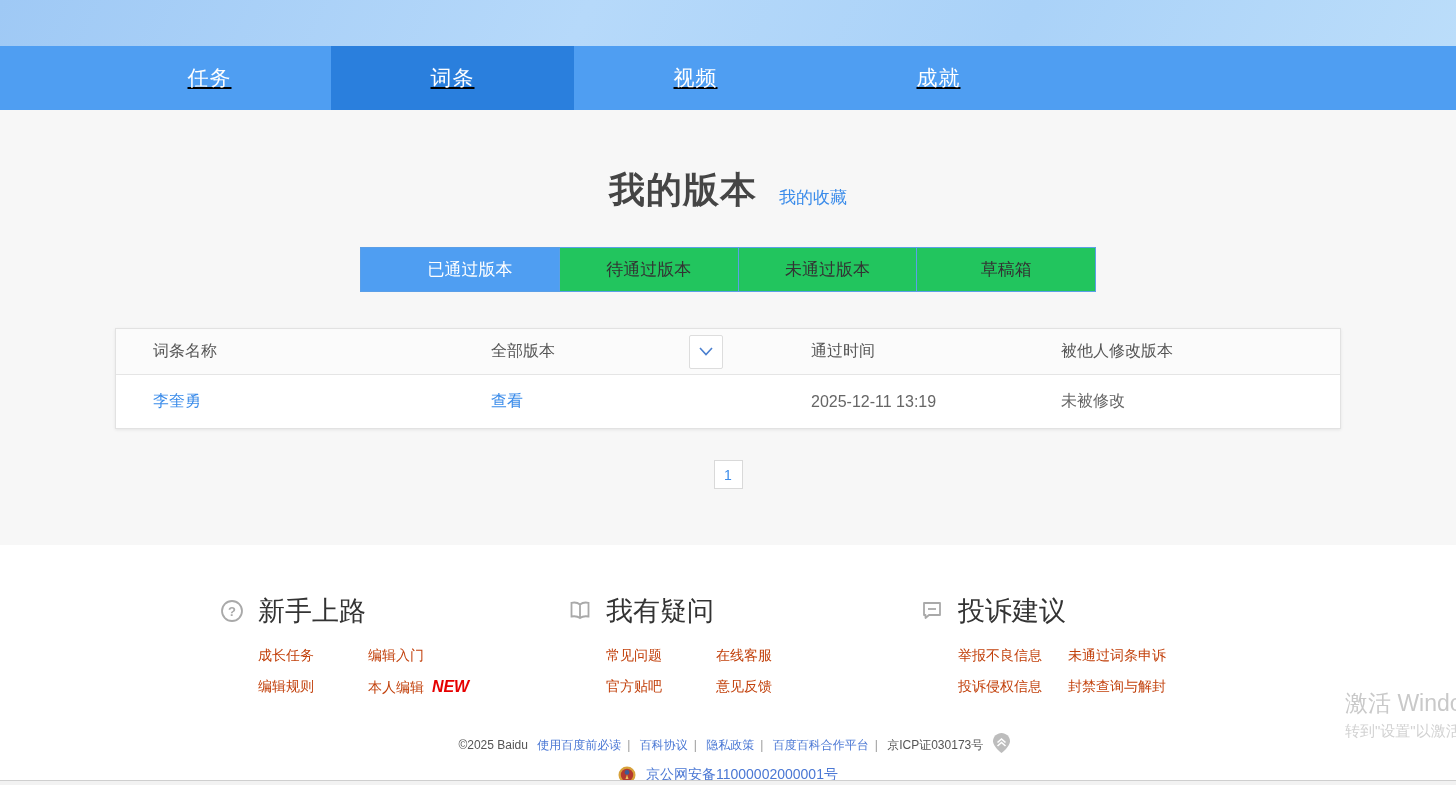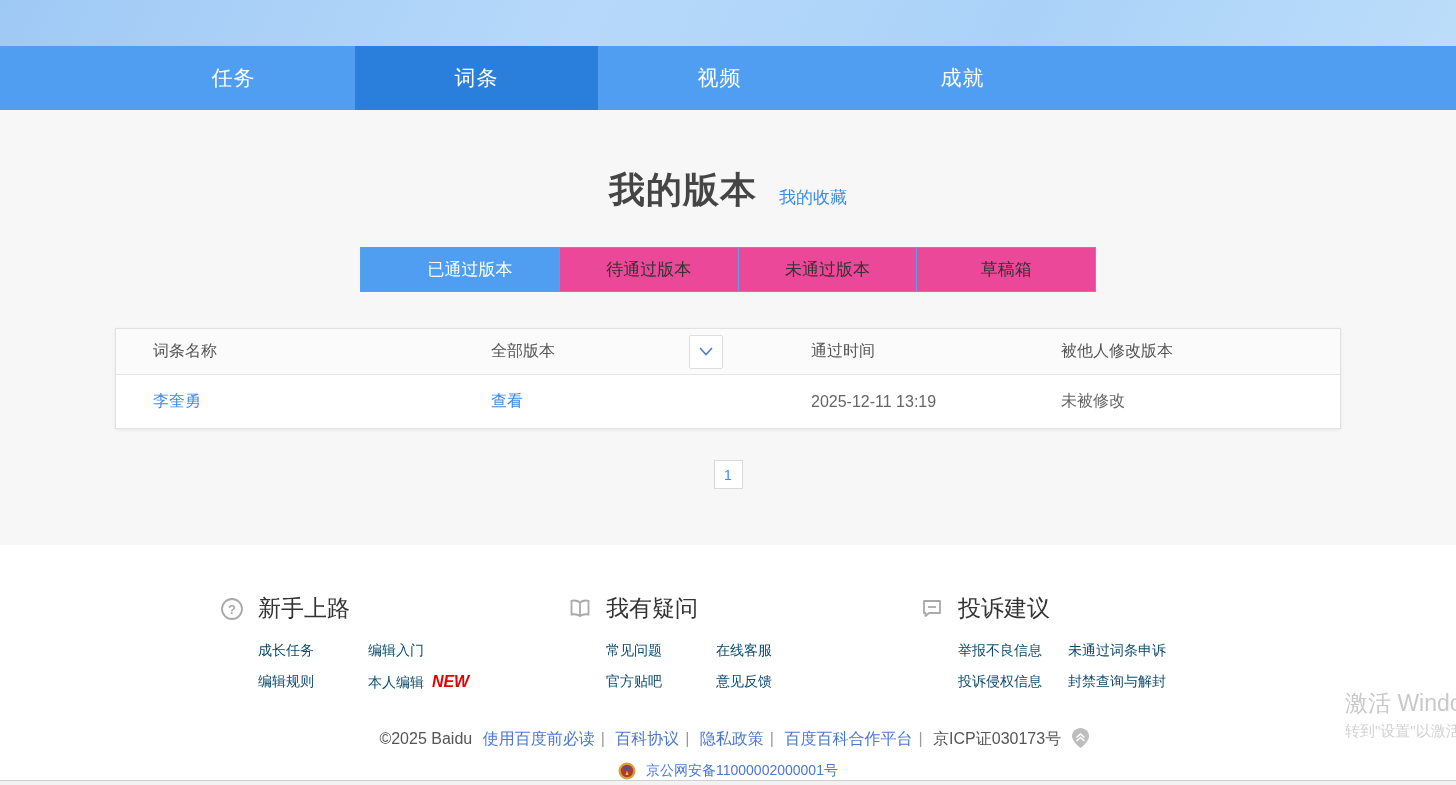--- a/index.html
+++ b/index.html
@@ -5,37 +5,37 @@
   * { margin:0; padding:0; box-sizing:border-box; }
   html,body { width:1456px; height:785px; overflow:hidden; background:#fff;
     font-family:"Liberation Sans","DejaVu Sans",sans-serif; }
   body { position:relative; }
 
   
   .banner { height:46px;
     background:linear-gradient(115deg,#9fc9f5 0%,#b6d9fa 40%,#aad2f8 70%,#bbddfa 100%); }
 
   
-  .nav { height:64px; background:#4f9ef2; display:flex; padding-left:112px; }
+  .nav { height:64px; background:#4f9ef2; display:flex; padding-left:88px;text-decoration:underline; }
   .nav-tab { width:243px; display:flex; align-items:center; justify-content:center;
     color:#fff; font-size:21px; cursor:pointer; letter-spacing:1px; }
   .nav-tab.active { background:#2a7fdd; }
 
   
   .content { background:#f7f7f7; height:435px; position:relative; }
 
   .title-row { display:flex; justify-content:center; align-items:flex-end; padding-top:56px; }
   .page-title { font-size:36px; color:#454545; font-weight:700; letter-spacing:1px; }
   .fav-link { font-size:17px; color:#3b8cea; margin-left:22px; margin-bottom:6px;
     text-decoration:none; cursor:pointer; }
 
   .subtabs { width:736px; margin:32px auto 0; display:flex; height:45px;
     border:1px solid #5b9fe8; background:#fff; }
   .subtab { flex:1; text-align:center; line-height:43px; font-size:17px; color:#333;
-    border-left:1px solid #5b9fe8; cursor:pointer; background:#ec4899; }
+    border-left:1px solid #5b9fe8; cursor:pointer; background:#22c55e; }
   .subtab:first-child { border-left:none;padding-left:20px; }
   .subtab.active { background:#4f9ef2; color:#fff; }
 
   .table { width:1226px; margin:36px auto 0; background:#14532d;
     border:1px solid #e2e2e2; box-shadow:0 1px 3px rgba(0,0,0,0.08); }
   .thead { display:flex; align-items:center; height:46px; background:#fbfbfb;
     border-bottom:1px solid #e5e5e5; font-size:16px; color:#555; }
   .trow { display:flex; align-items:center; height:53px; font-size:16px; color:#666;
     background:#fff; }
   .col-name { width:375px; padding-left:37px; }
@@ -51,28 +51,28 @@
   .page-box { width:29px; height:29px; border:1px solid #d9d9d9; background:#fff;
     color:#3b8cea; font-size:14px; display:flex; align-items:center; justify-content:center;
     cursor:pointer; }
 
   
   .footer { background:#fff; padding-top:48px; position:relative; height:240px; }
   .footer-cols { display:flex; padding-left:220px; }
   .fsection1 { width:348px; } .fsection2 { width:352px; } .fsection3 { width:auto; }
   .fhead { display:flex; align-items:center; }
   .fhead .ficon { width:24px; height:24px; }
-  .fhead .ftitle { font-size:23px; color:#333; margin-left:14px; }
+  .fhead .ftitle { font-size:27px; color:#333; margin-left:14px; }
   .flinks { display:grid; grid-template-columns:110px auto; row-gap:13px;
     margin:18px 0 0 38px; font-size:14px; color:#555; }
-  .flink { color:#0c4a6e; text-decoration:none; cursor:pointer; white-space:nowrap; }
+  .flink { color:#c2410c; text-decoration:none; cursor:pointer; white-space:nowrap; }
   .new-badge { color:#e60000; font-weight:bold; font-style:italic; font-size:16px;
     margin-left:4px; }
 
-  .legal { text-align:center; margin-top:36px; font-size:16px; color:#555;padding-left:12px; }
+  .legal { text-align:center; margin-top:36px; font-size:12px; color:#555;padding-left:12px; }
   .legal .sep { color:#9a9a9a; margin:0 6px; }
   .legal .llink { color:#4a77d4; text-decoration:none; cursor:pointer; }
   .legal .pin { vertical-align:-4px; margin-left:6px; }
   .security-line { text-align:center; margin-top:12px; font-size:14px; }
   .security-line .slink { color:#4a77d4; text-decoration:none; cursor:pointer; }
   .security-line .badge { vertical-align:-5px; margin-right:6px; }
 
   .watermark { position:absolute; top:688px; left:1345px; white-space:nowrap;
     color:#c9c9c9; pointer-events:none; }
   .watermark .w1 { font-size:23px; }

